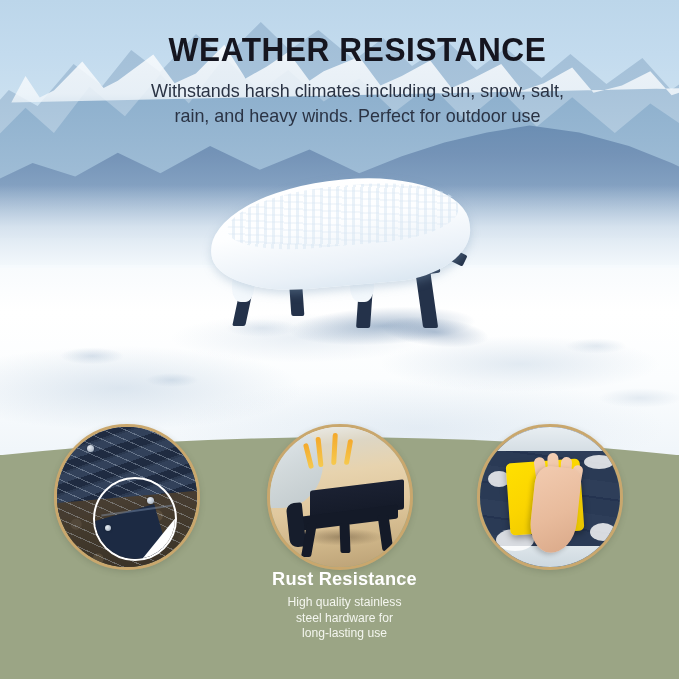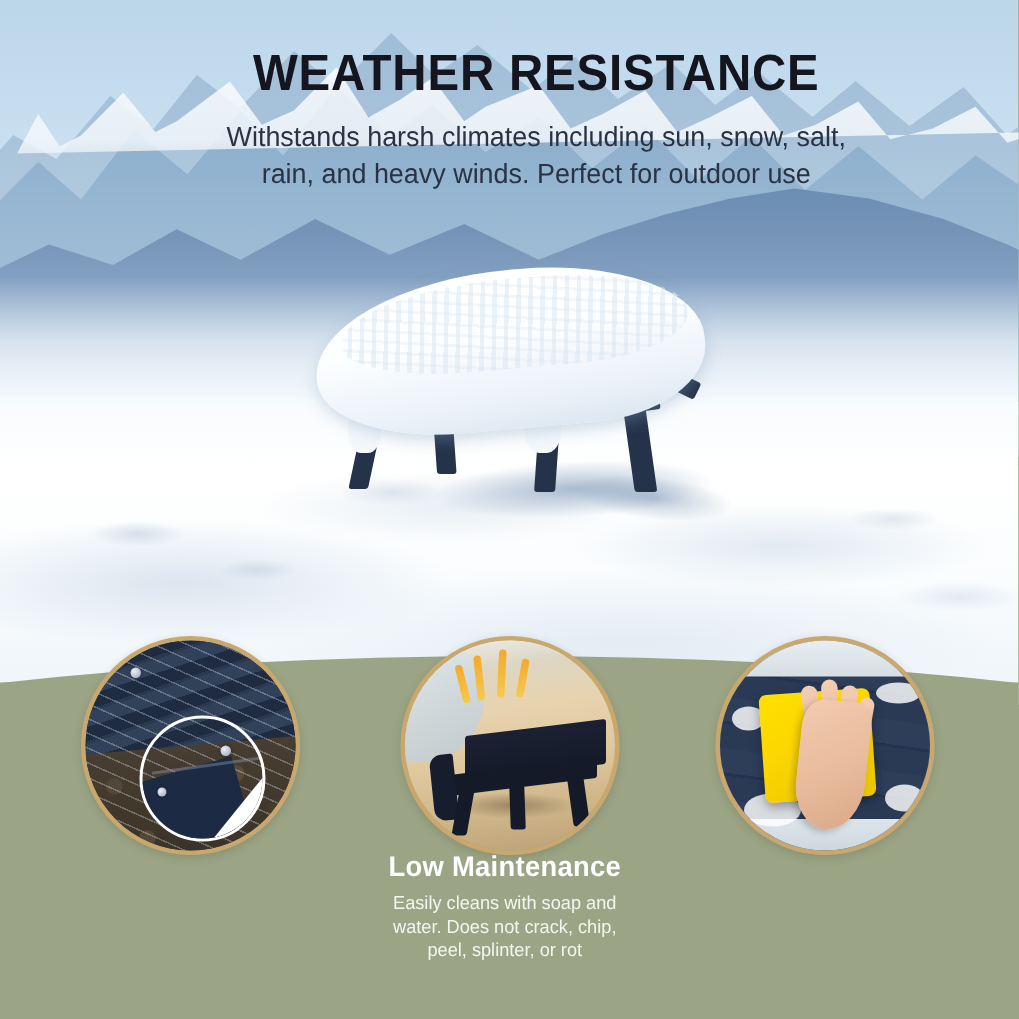--- a/index.html
+++ b/index.html
@@ -387,26 +387,26 @@
   <div class="header">
     <div class="title">WEATHER RESISTANCE</div>
     <div class="subtitle">
       <div>Withstands harsh climates including sun, snow, salt,</div>
       <div>rain, and heavy winds. Perfect for outdoor use</div>
     </div>
   </div>
 
   <div class="features">
 
-
-
-    <div class="feature f3">
-      <h3>Low Maintenance</h3>
+    <div class="feature f1">
+      <h3>Rust Resistance</h3>
       <p>
-        <span>Easily cleans with soap and</span><br>
-        <span>water. Does not crack, chip,</span><br>
-        <span>peel, splinter, or rot</span>
+        <span>High quality stainless</span><br>
+        <span>steel hardware for</span><br>
+        <span>long-lasting use</span>
       </p>
     </div>
 
+
+
   </div>
 
 </div>
 
 </body></html>

